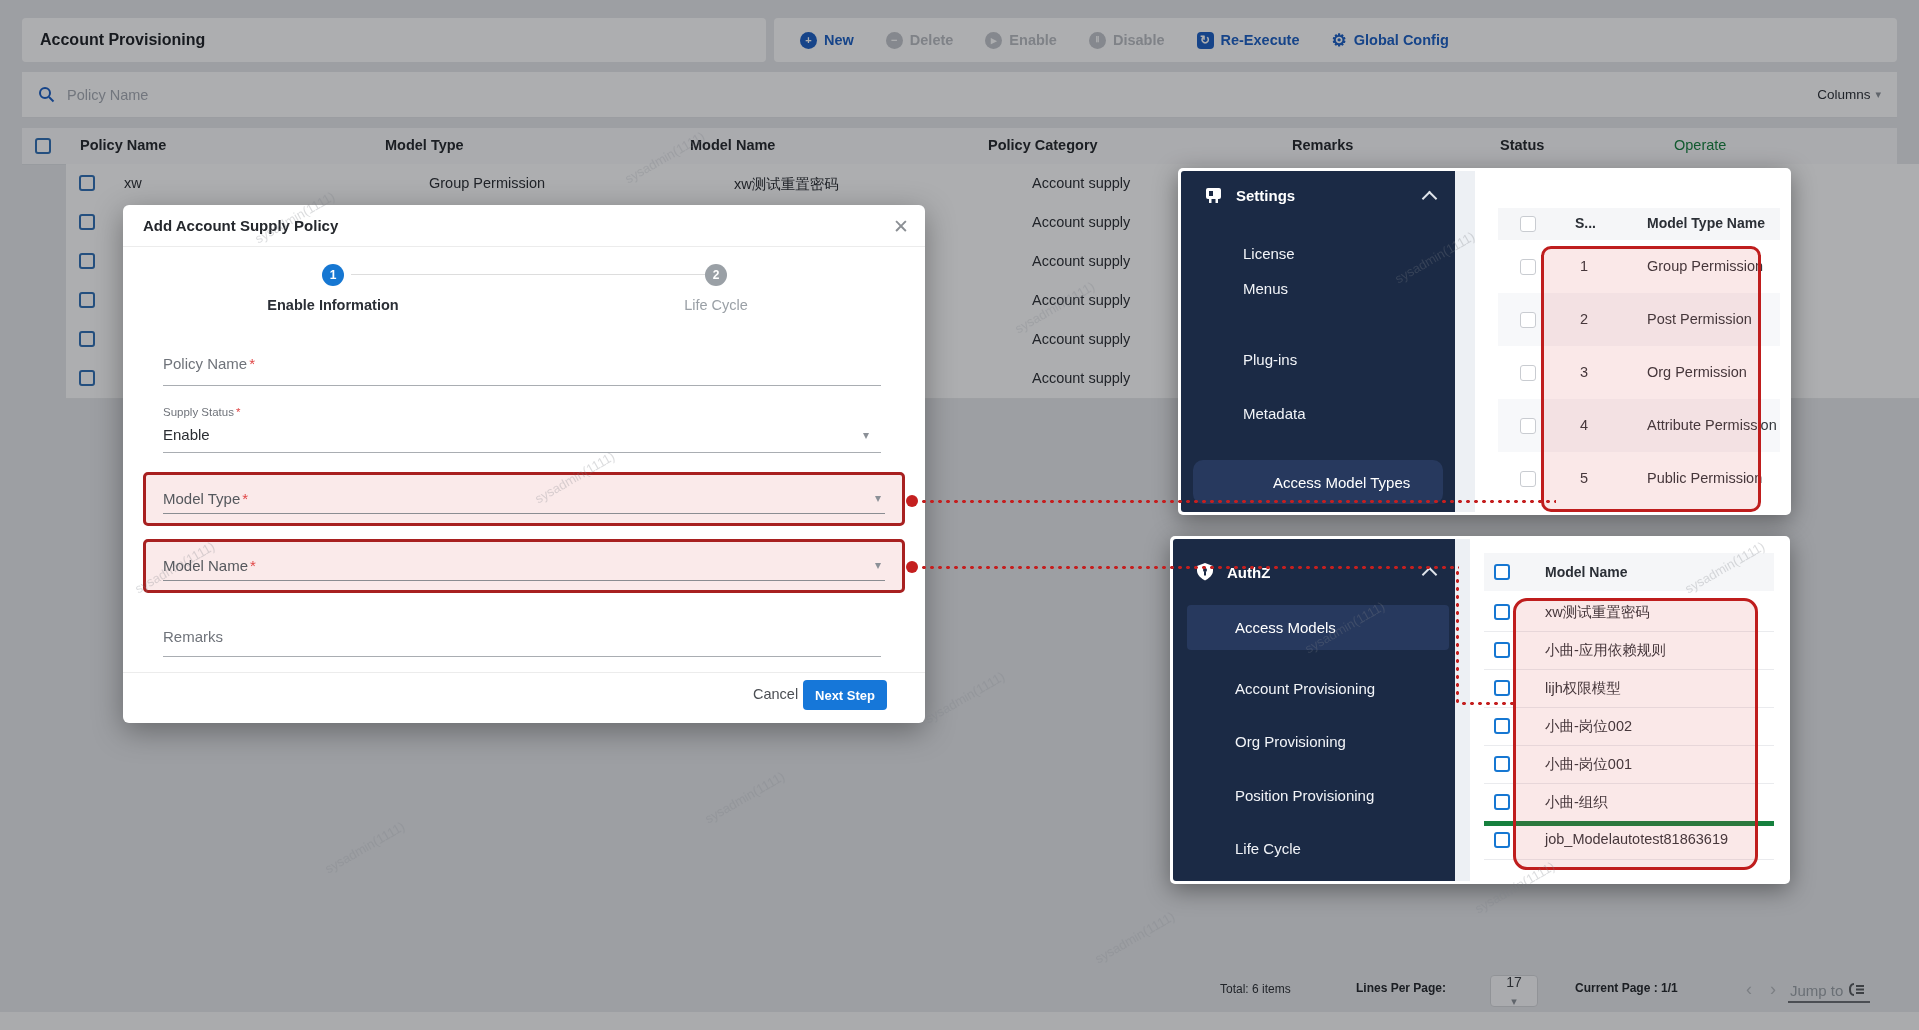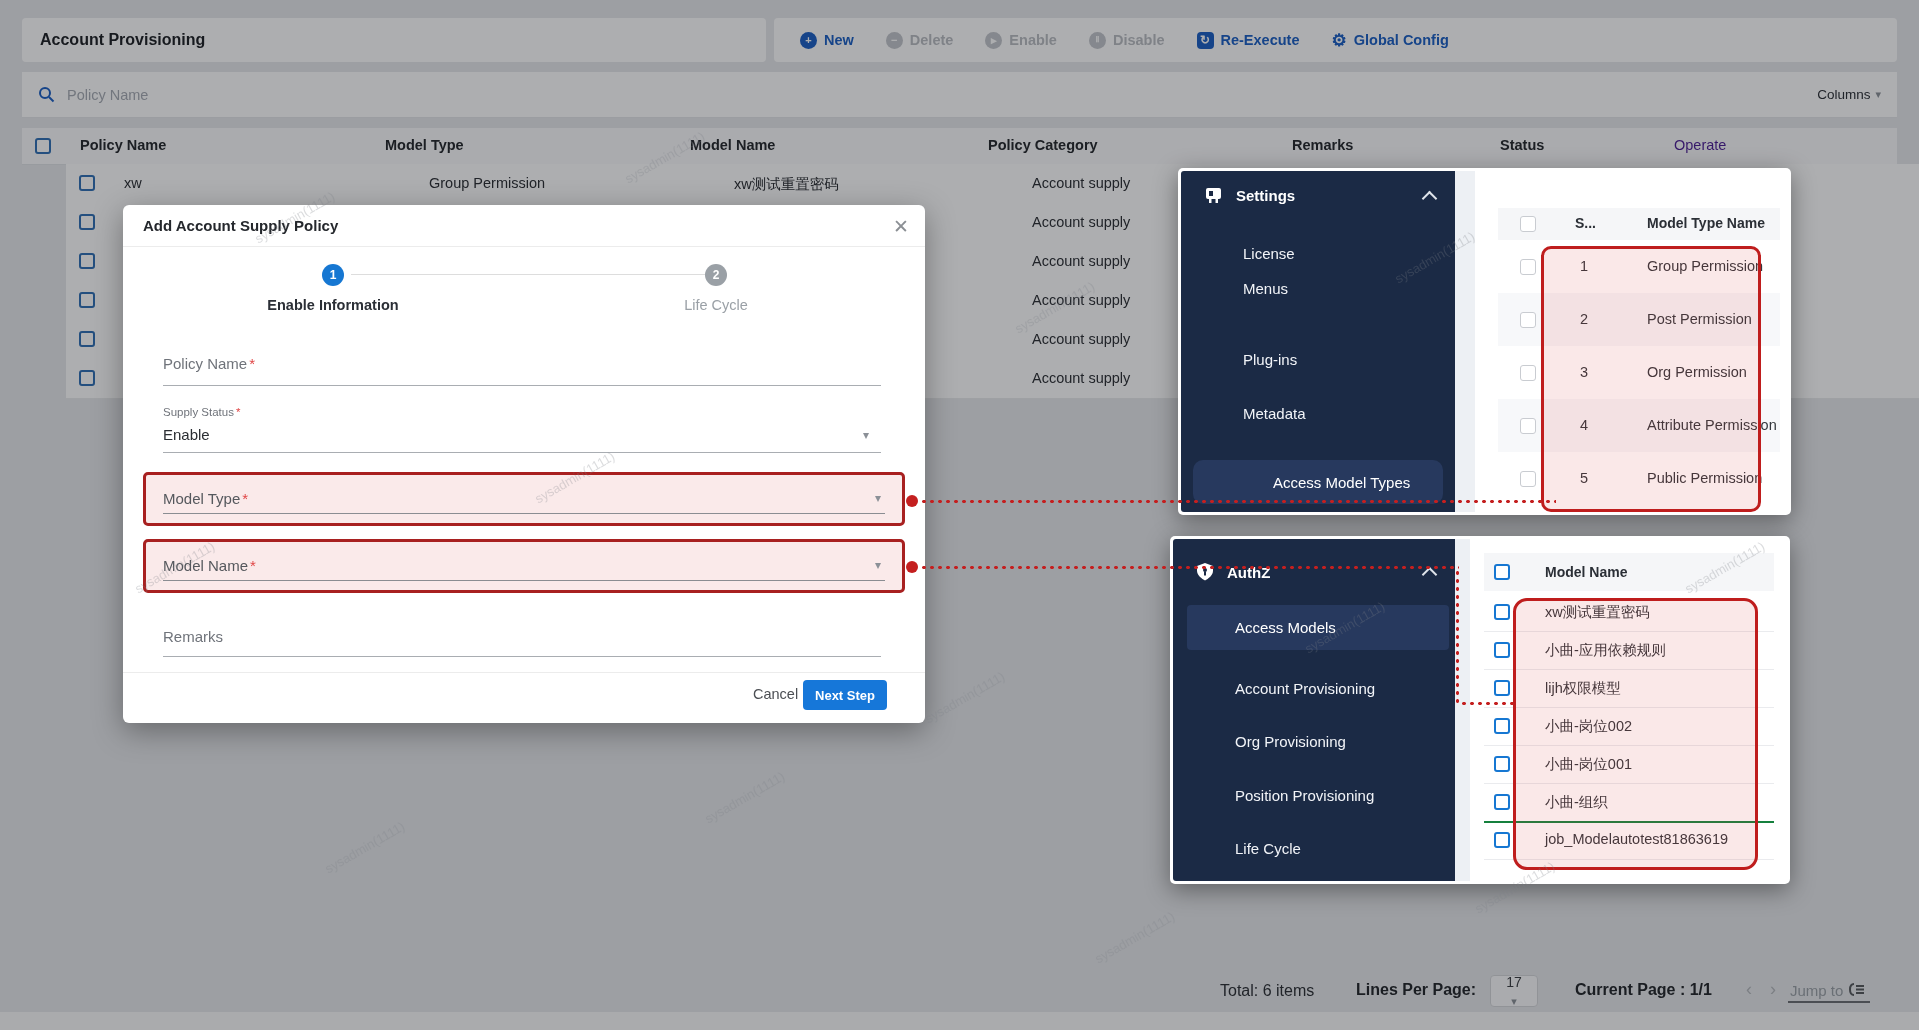--- a/index.html
+++ b/index.html
@@ -21,27 +21,27 @@
   .ico-gear{color:#1a5fc4;font-size:17px;line-height:1;}
   .search-row{left:22px;top:72px;width:1875px;height:46px;background:#fff;display:flex;align-items:center;
               padding:0 16px;box-sizing:border-box;border-bottom:1px solid #e4e6e9;}
   .search-input{border:0;outline:none;font-size:14.5px;margin-left:10px;flex:1;background:transparent;color:#2b2e33;
                 font-family:"Liberation Sans",sans-serif;}
   .search-input::placeholder{color:#a6abb3;}
   .columns-btn{margin-left:auto;font-size:13.5px;color:#2a2e34;display:flex;gap:5px;align-items:center;cursor:pointer;}
   .caret{color:#8b9097;font-size:11px;}
   .thead{left:22px;top:128px;width:1875px;height:36px;background:#fafbfc;border-bottom:1px solid #e0e2e5;}
   .th{position:absolute;top:9px;font-size:14.5px;font-weight:bold;color:#23262b;white-space:nowrap;}
-  .th.light{font-weight:400;color:#4c1d95;}
+  .th.light{font-weight:400;color:#15803d;}
   .trow{left:22px;width:1875px;height:39px;background:#fff;border-bottom:1px solid #e8eaec;margin-left:44px;}
   .td{position:absolute;top:11px;font-size:14.5px;color:#2b2e33;white-space:nowrap;}
   .cb{width:16px;height:16px;border:2px solid #2f6fb5;border-radius:3px;background:#fff;box-sizing:border-box;}
   .cb.gray{border:1.5px solid #c9ccd1;}
   .cb.blue{border:2px solid #1677d2;}
-  .pag{font-size:16px;color:#2b2e33;white-space:nowrap;}
+  .pag{font-size:12px;color:#2b2e33;white-space:nowrap;}
   .pag.bold{font-weight:bold;color:#222529;}
   .pag-select{display:flex;align-items:center;justify-content:center;gap:5px;width:46px;height:30px;
               border:1px solid #d5d7da;border-radius:4px;background:#fbfbfc;font-size:14px;color:#3a3d42;cursor:pointer;}
   .pag-arrow{color:#b5b8bc;font-size:18px;line-height:1;cursor:pointer;}
   .jump{color:#9aa0a6;font-size:15px;}
   .bottom-strip{left:0;top:1012px;width:1919px;height:18px;background:#fafafa;}
   
   .backdrop{inset:0;background:rgba(15,18,24,0.34);z-index:5;}
   
   .modal{left:123px;top:205px;width:802px;height:518px;background:#fff;border-radius:6px;z-index:10;
@@ -349,21 +349,21 @@
         <span class="pt-cell" style="left:61px;top:10px;">lijh权限模型</span>
       </div>
       <div class="pt-row" style="left:14px;top:168px;width:290px;height:38px;border-bottom:1px solid #eaebee;">
         <div class="cb blue" style="position:absolute;left:10px;top:11px;"></div>
         <span class="pt-cell" style="left:61px;top:10px;">小曲-岗位002</span>
       </div>
       <div class="pt-row" style="left:14px;top:206px;width:290px;height:38px;border-bottom:1px solid #eaebee;">
         <div class="cb blue" style="position:absolute;left:10px;top:11px;"></div>
         <span class="pt-cell" style="left:61px;top:10px;">小曲-岗位001</span>
       </div>
-      <div class="pt-row" style="left:14px;top:244px;width:290px;height:38px;border-bottom:2px solid #15803d;">
+      <div class="pt-row" style="left:14px;top:244px;width:290px;height:38px;border-bottom:5px solid #15803d;">
         <div class="cb blue" style="position:absolute;left:10px;top:11px;"></div>
         <span class="pt-cell" style="left:61px;top:10px;">小曲-组织</span>
       </div>
       <div class="pt-row" style="left:14px;top:282px;width:290px;height:38px;border-bottom:1px solid #eaebee;">
         <div class="cb blue" style="position:absolute;left:10px;top:11px;"></div>
         <span class="pt-cell" style="left:61px;top:10px;">job_Modelautotest81863619</span>
       </div>
       <div class="annot-box" style="left:43px;top:59px;width:239px;height:266px;border-radius:14px;"></div>
     </div>
   </div>

